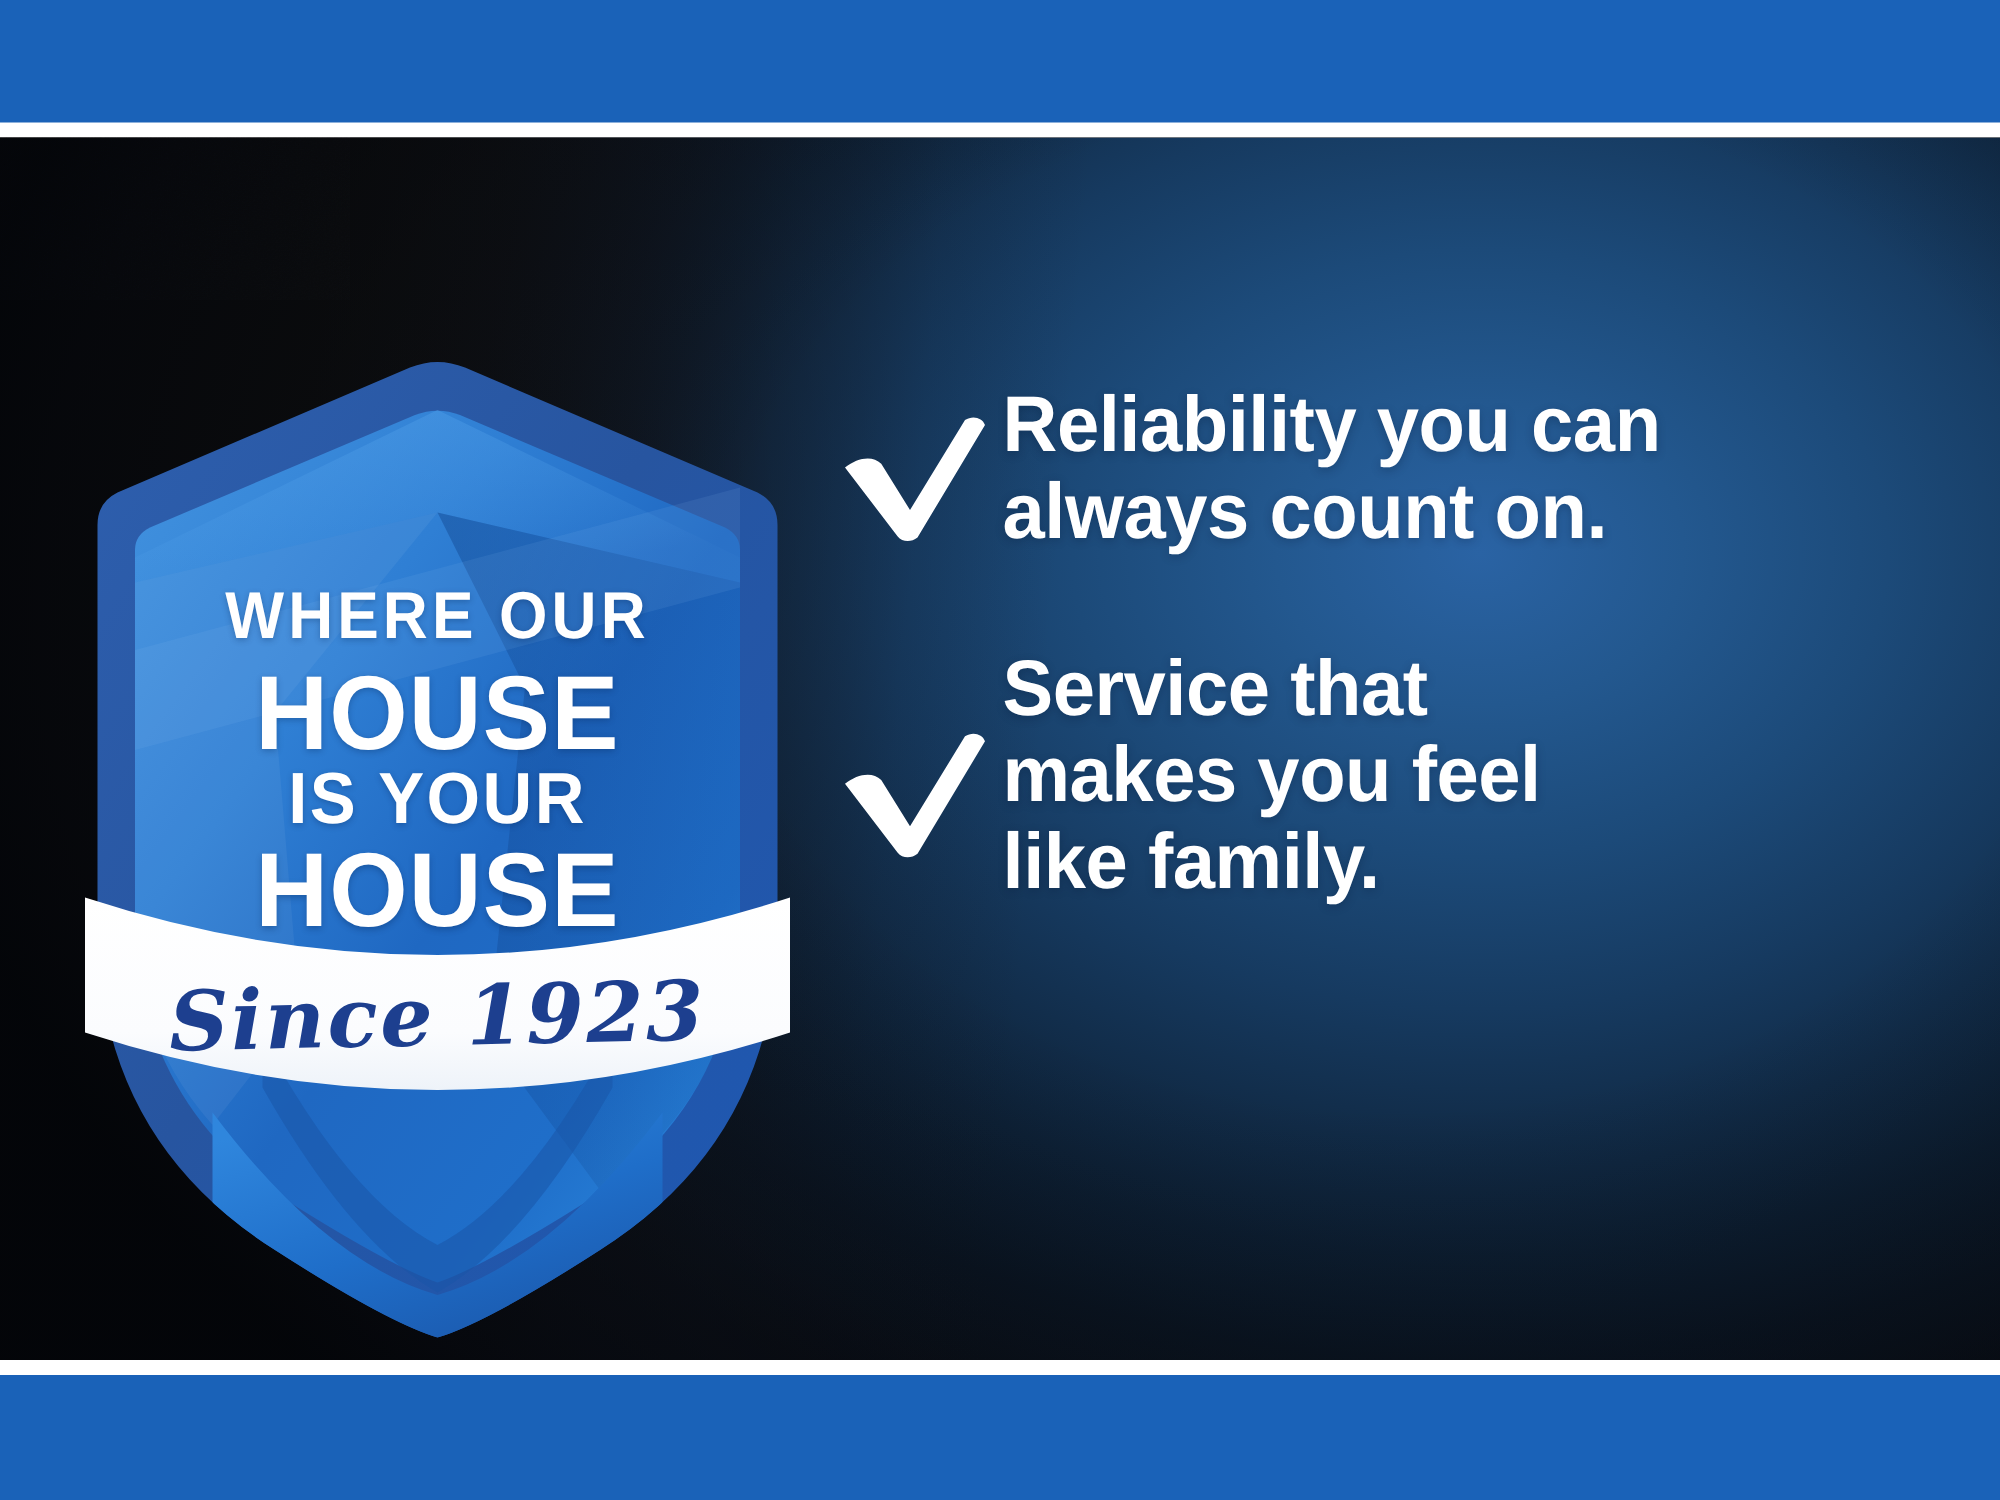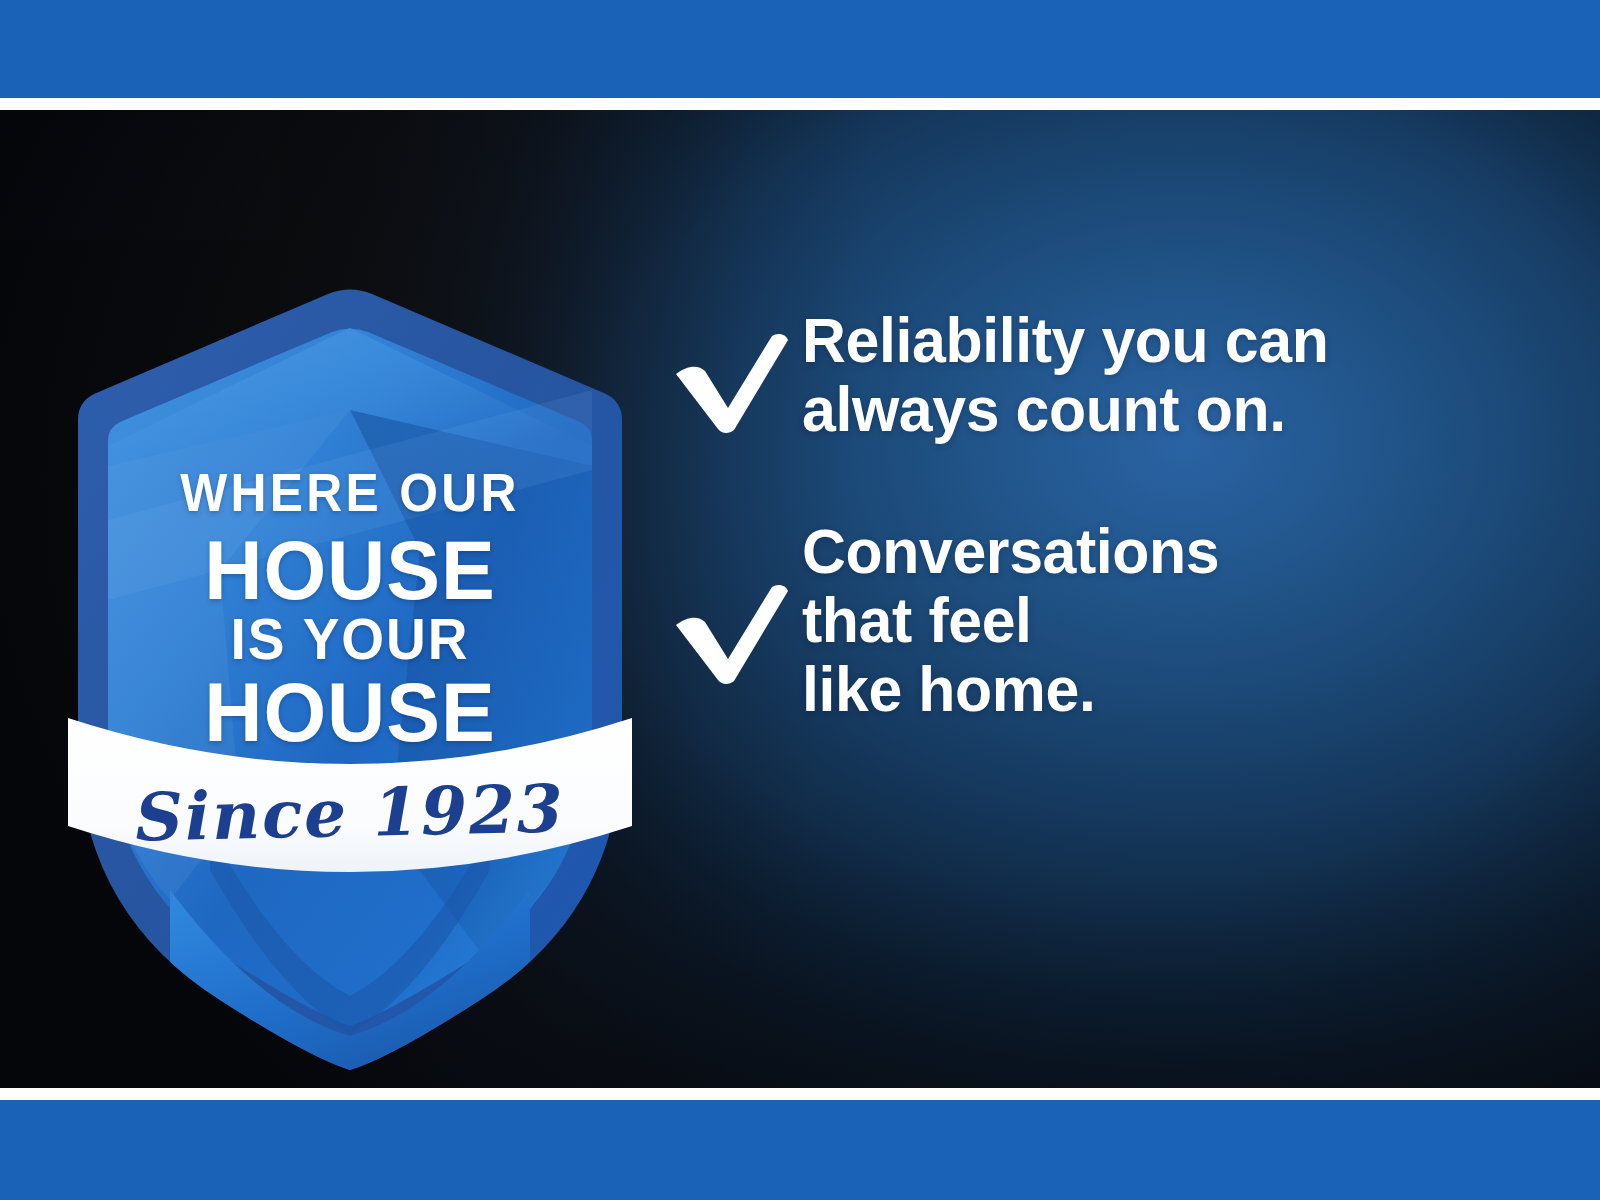--- a/index.html
+++ b/index.html
@@ -289,27 +289,27 @@
       <div class="bullet b1">
         <div class="check">
           <svg viewBox="0 0 118 104" xmlns="http://www.w3.org/2000/svg">
             <path d="M 4 44 C 14 36 26 34 33 41 L 56 78 L 100 6 C 106 2 114 4 116 10 L 62 100 C 57 104 50 104 46 99 Z" fill="#ffffff"></path>
           </svg>
         </div>
         <div class="bullet-text">Reliability you can
 always count on.</div>
       </div>
 
-
-      <div class="bullet b3">
+      <div class="bullet b2">
         <div class="check">
           <svg viewBox="0 0 118 104" xmlns="http://www.w3.org/2000/svg">
             <path d="M 4 44 C 14 36 26 34 33 41 L 56 78 L 100 6 C 106 2 114 4 116 10 L 62 100 C 57 104 50 104 46 99 Z" fill="#ffffff"></path>
           </svg>
         </div>
-        <div class="bullet-text">Conversations
-that feel
-like home.</div>
+        <div class="bullet-text">Service that
+makes you feel
+like family.</div>
       </div>
+
 
     </div>
   </div>
 </div>
 
 </body></html>

